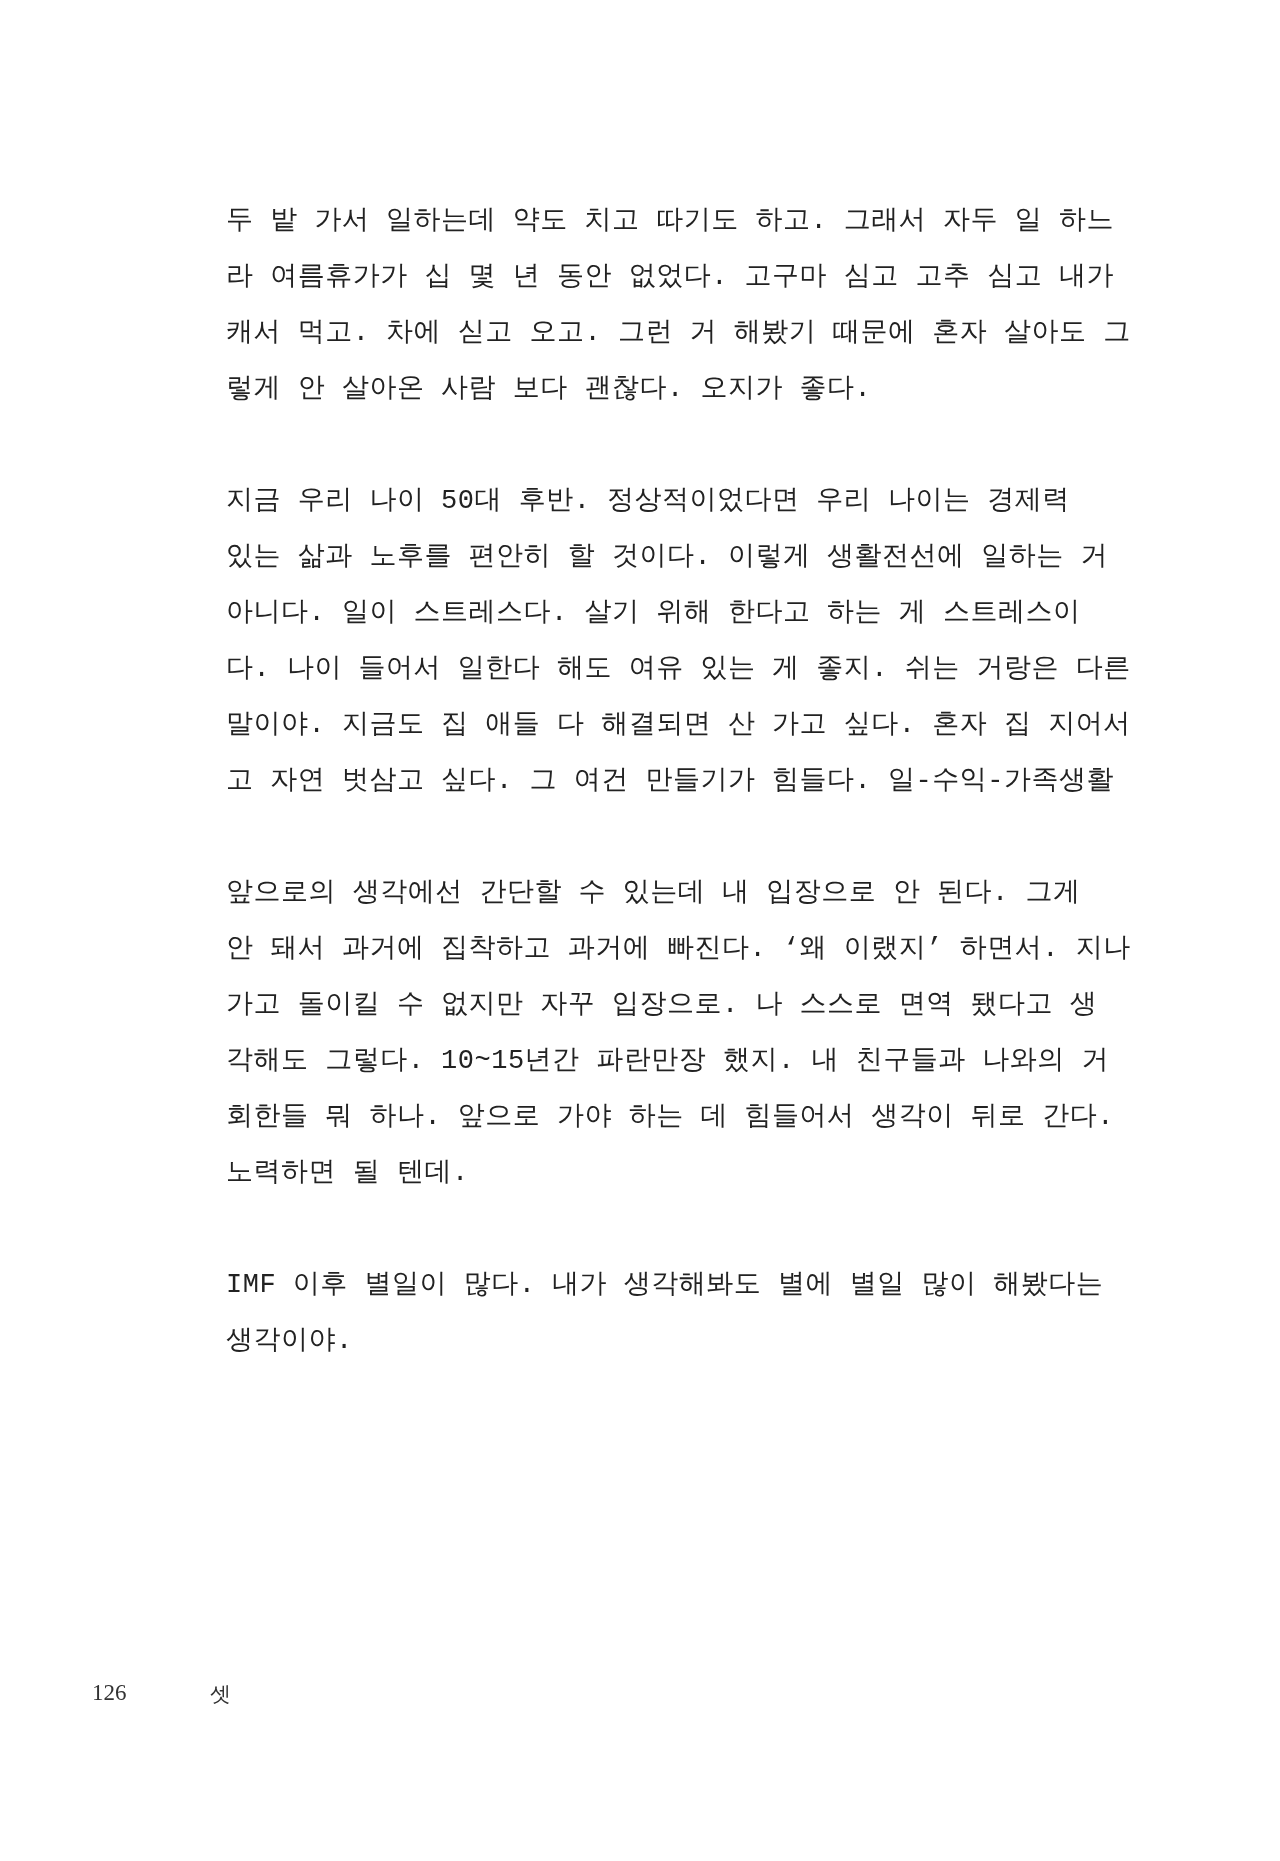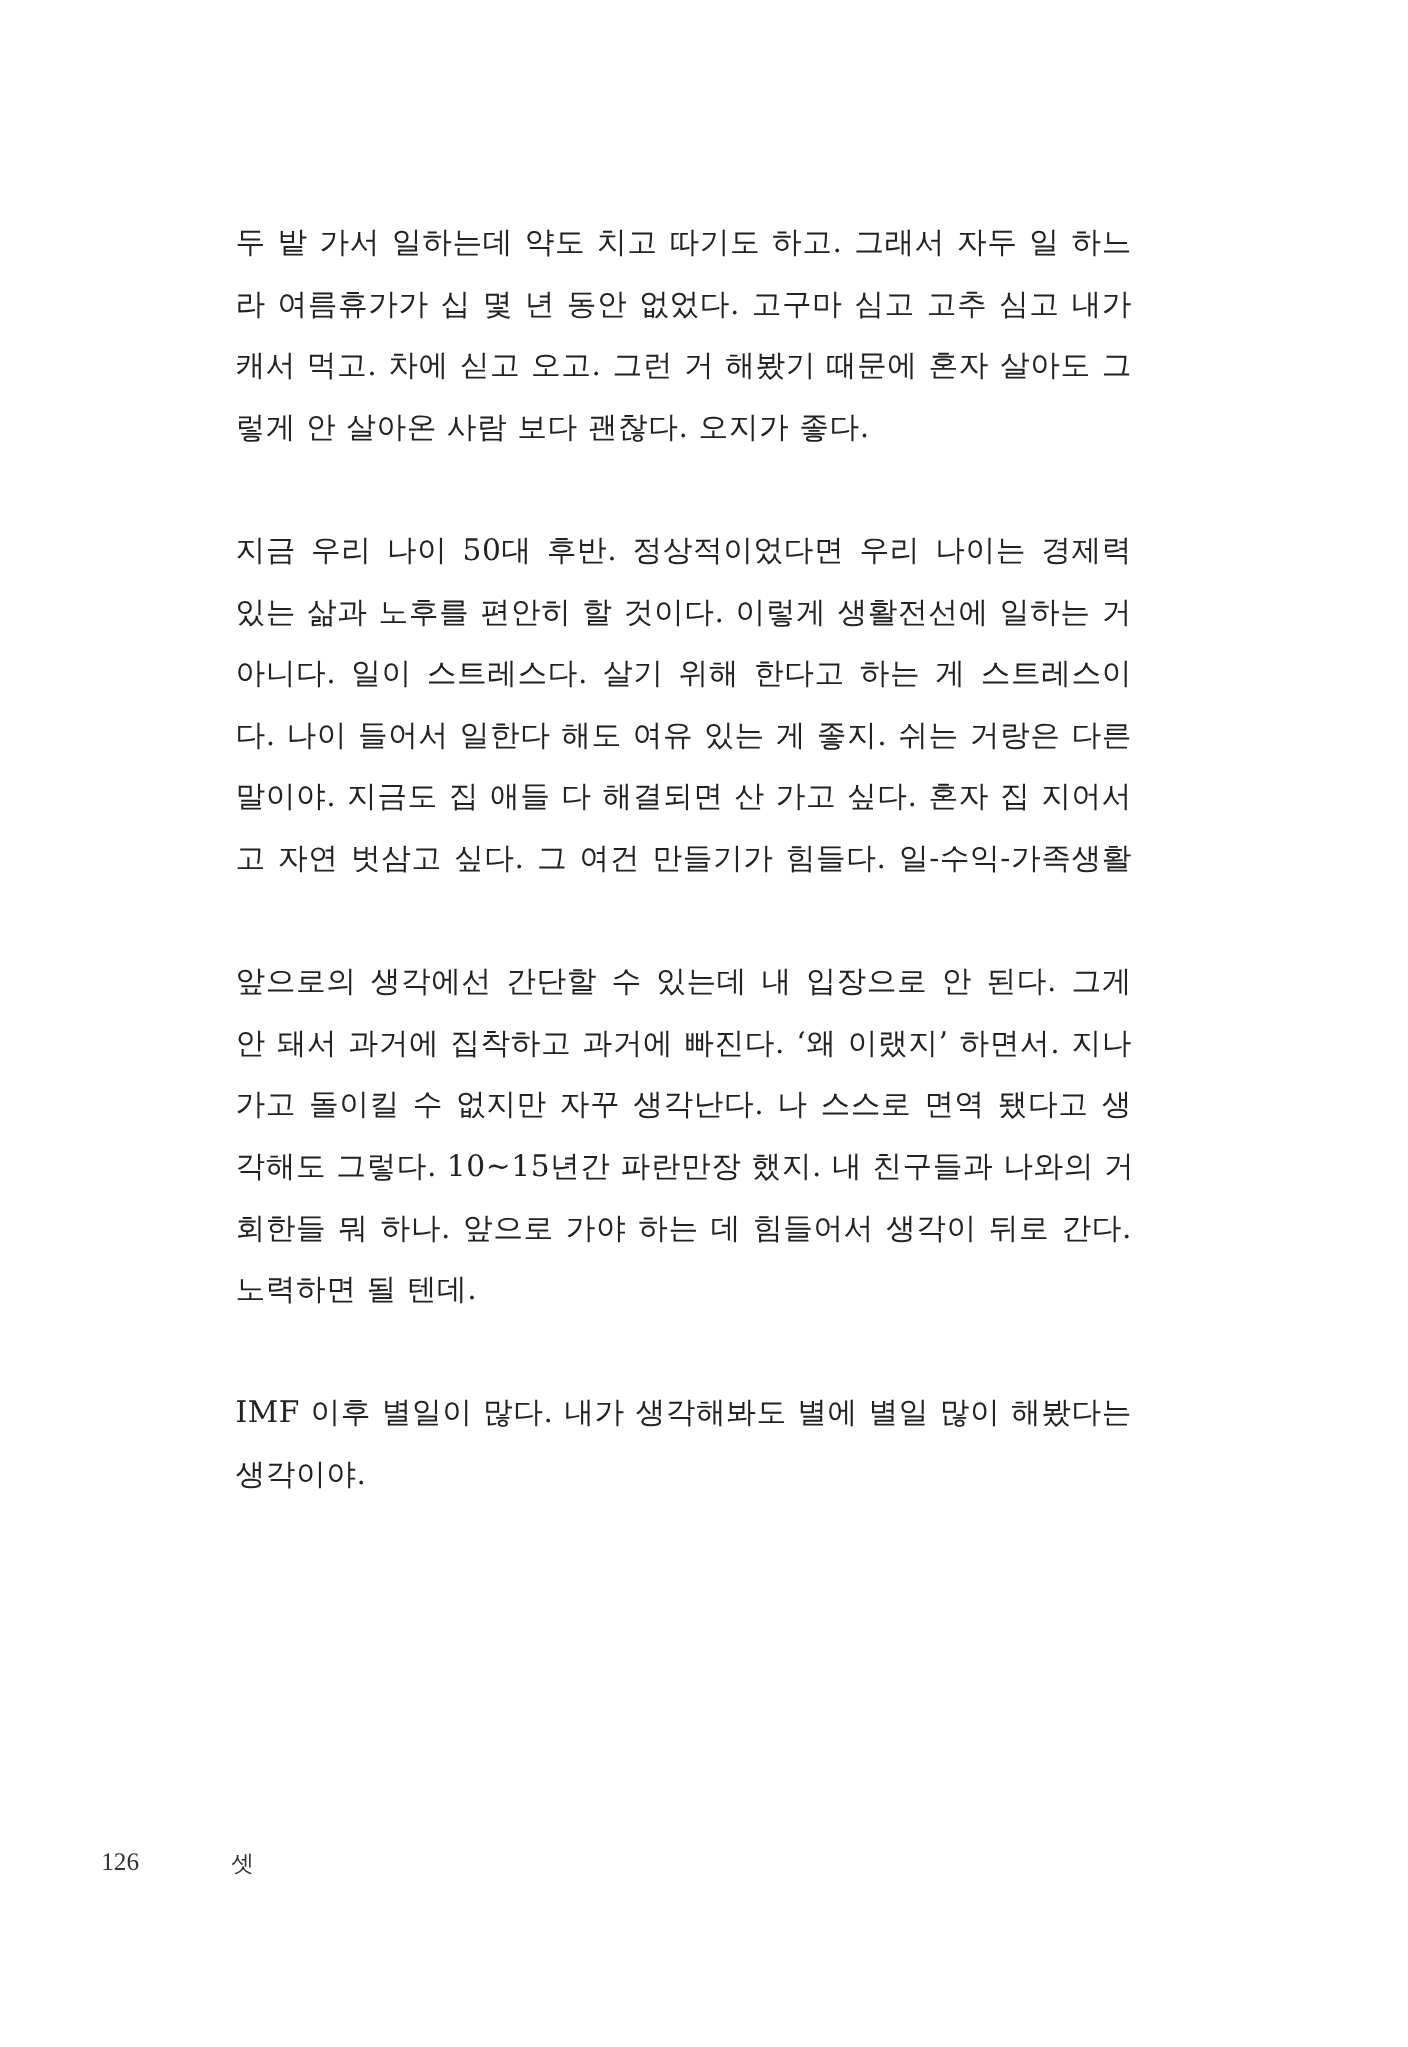--- a/index.html
+++ b/index.html
@@ -10,23 +10,24 @@
     body {
       width: 1280px;
       height: 1861px;
       position: relative;
       overflow: hidden;
       font-family: "DejaVu Serif", "Liberation Serif", serif;
       color: #222222;
     }
     .page-body {
       position: absolute;
-      left: 214px;
+      left: 226px;
       top: 193px;
       width: 815px;
+      font-family: Liberation Mono, monospace;
     }
     .para {
       margin: 0 0 56px 0;
       font-size: 27px;
       line-height: 56px;
       text-align: justify;
       text-align-last: left;
       letter-spacing: 0.5px;
       word-break: keep-all;
     }
@@ -79,21 +80,21 @@
     <span class="line">있는 삶과 노후를 편안히 할 것이다. 이렇게 생활전선에 일하는 거</span>
     <span class="line">아니다. 일이 스트레스다. 살기 위해 한다고 하는 게 스트레스이</span>
     <span class="line">다. 나이 들어서 일한다 해도 여유 있는 게 좋지. 쉬는 거랑은 다른</span>
     <span class="line">말이야. 지금도 집 애들 다 해결되면 산 가고 싶다. 혼자 집 지어서</span>
     <span class="line">고 자연 벗삼고 싶다. 그 여건 만들기가 힘들다. 일-수익-가족생활</span>
   </p>
 
   <p class="para">
     <span class="line">앞으로의 생각에선 간단할 수 있는데 내 입장으로 안 된다. 그게</span>
     <span class="line">안 돼서 과거에 집착하고 과거에 빠진다. ‘왜 이랬지’ 하면서. 지나</span>
-    <span class="line">가고 돌이킬 수 없지만 자꾸 생각난다. 나 스스로 면역 됐다고 생</span>
+    <span class="line">가고 돌이킬 수 없지만 자꾸 입장으로. 나 스스로 면역 됐다고 생</span>
     <span class="line">각해도 그렇다. 10~15년간 파란만장 했지. 내 친구들과 나와의 거</span>
     <span class="line">회한들 뭐 하나. 앞으로 가야 하는 데 힘들어서 생각이 뒤로 간다.</span>
     <span class="line last">노력하면 될 텐데.</span>
   </p>
 
   <p class="para">
     <span class="line">IMF 이후 별일이 많다. 내가 생각해봐도 별에 별일 많이 해봤다는</span>
     <span class="line last">생각이야.</span>
   </p>
 </main>

